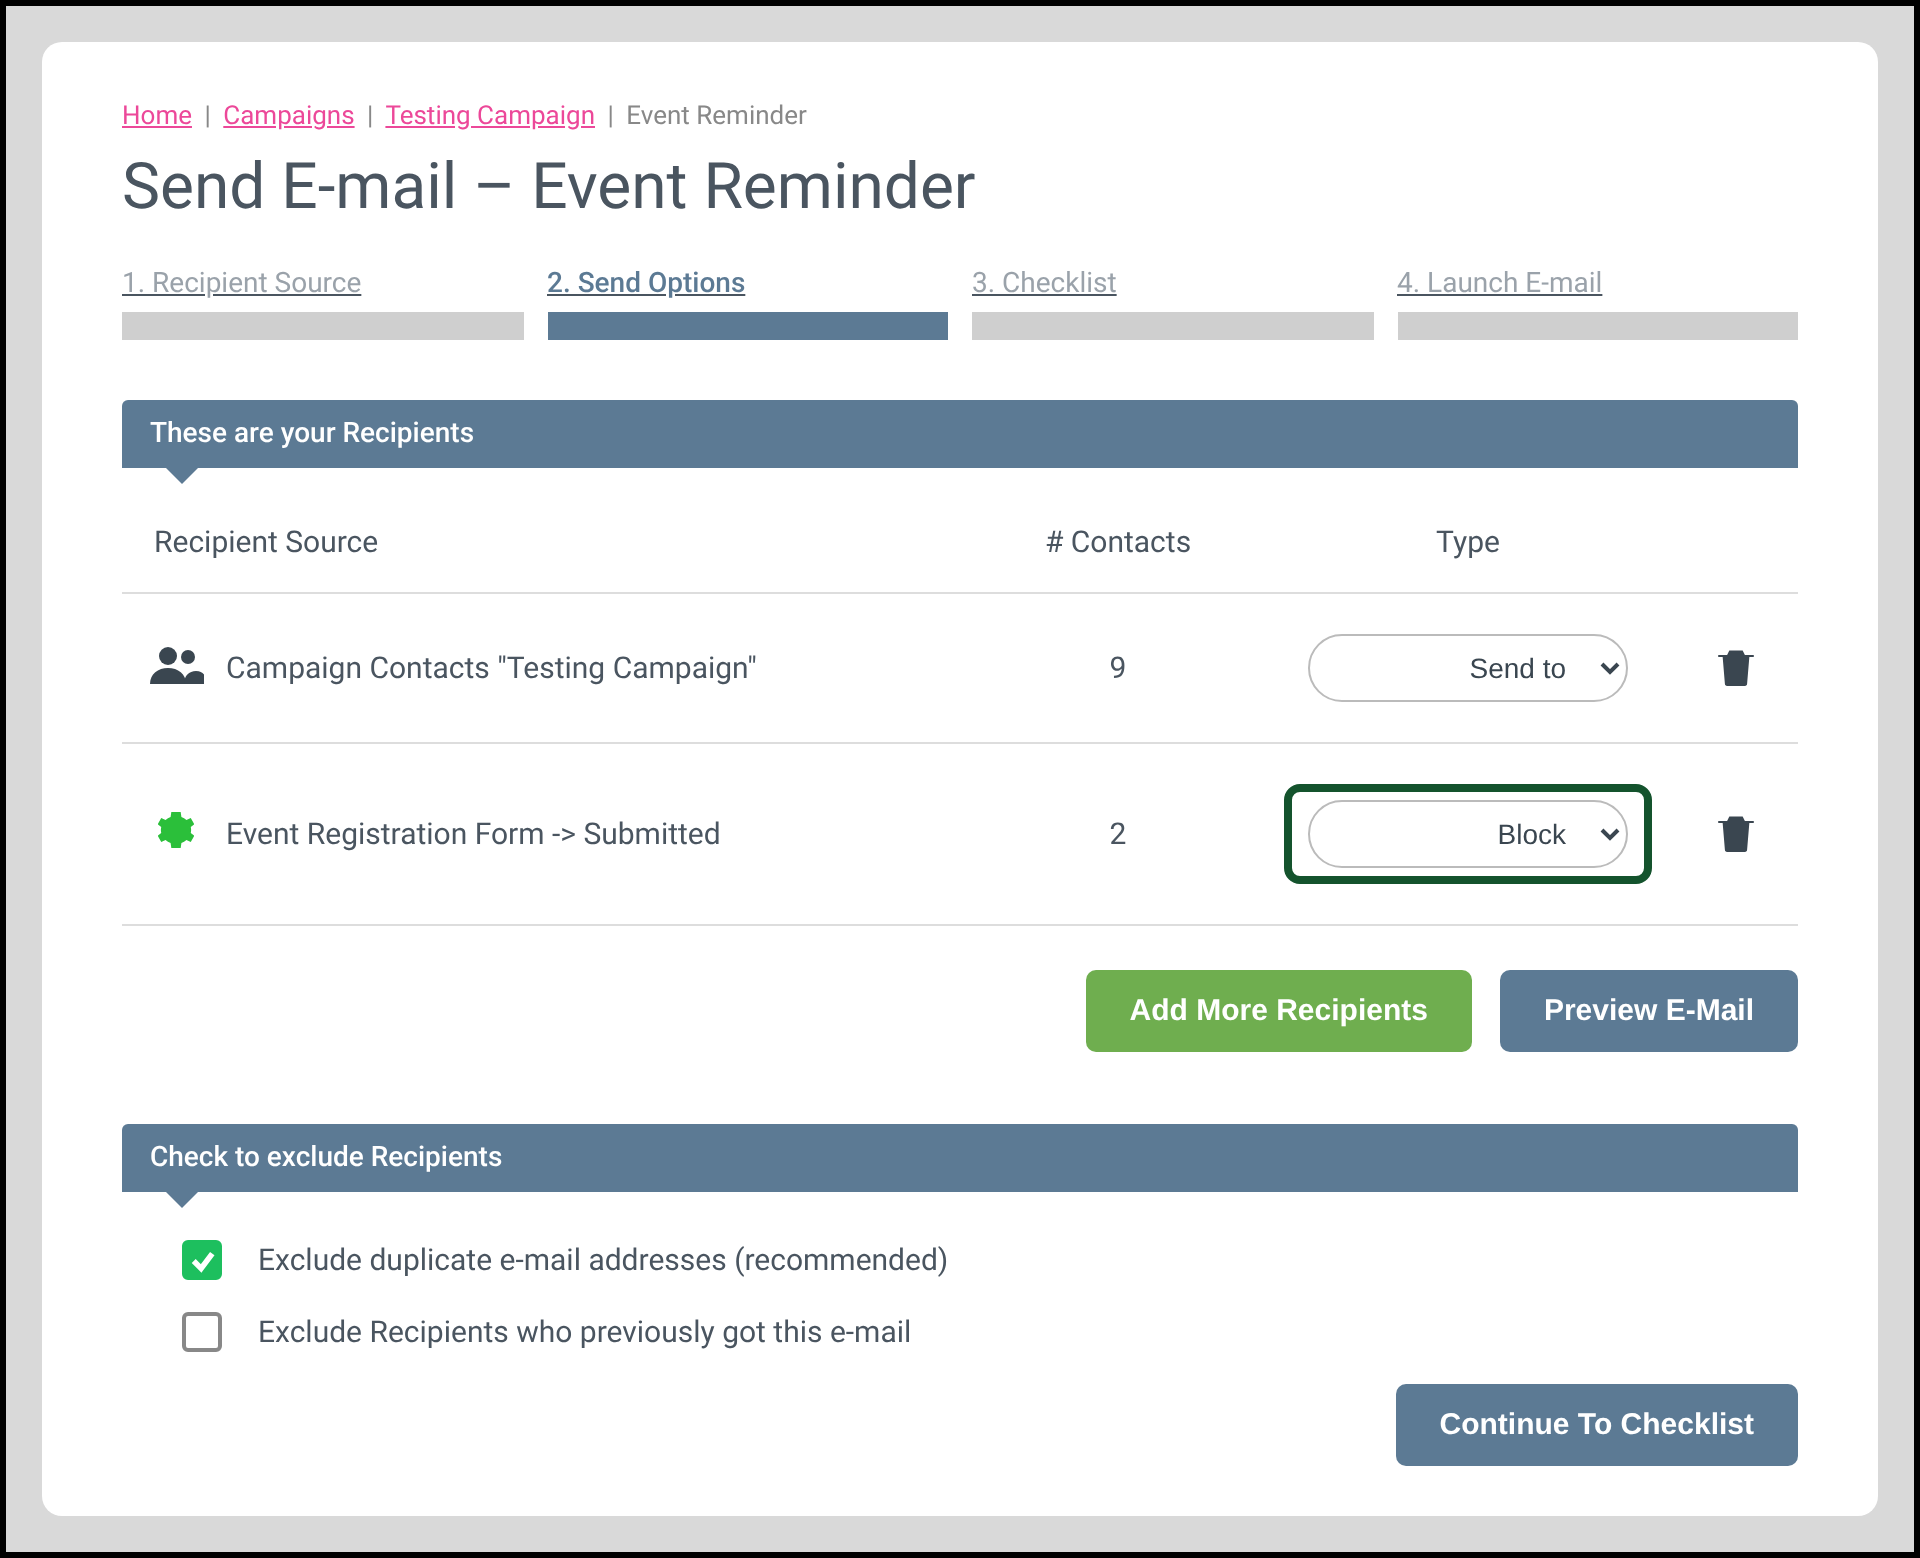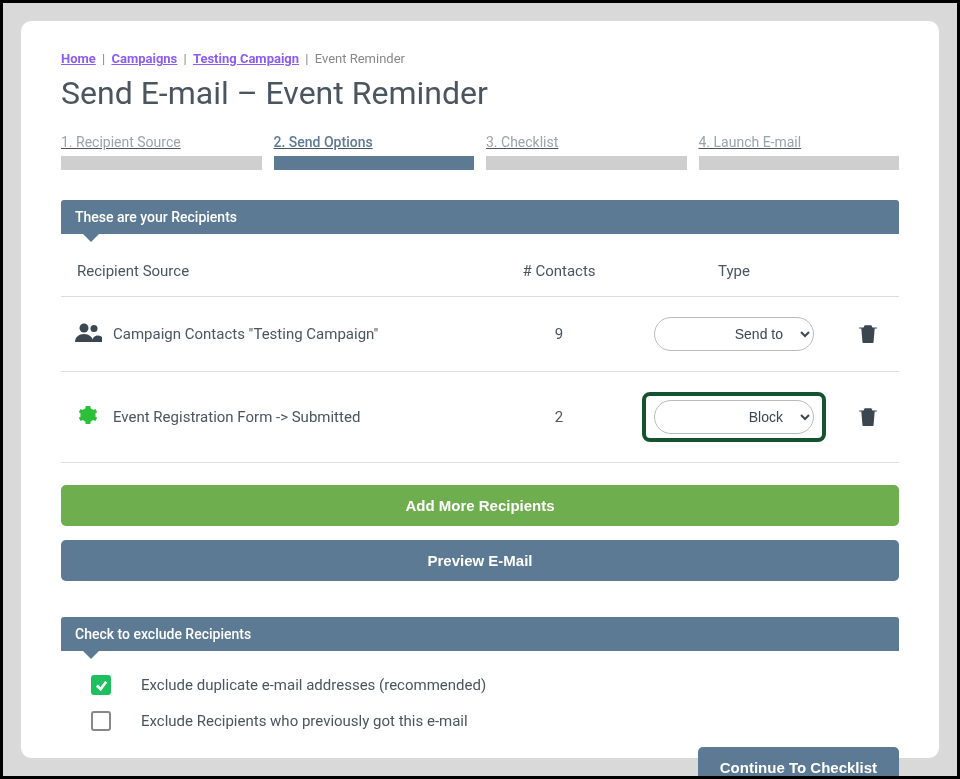--- a/index.html
+++ b/index.html
@@ -19,24 +19,23 @@
     height: 100%;
     padding: 30px 40px;
     position: relative;
   }
   .breadcrumb {
     font-size: 13px;
     color: #888;
     margin-bottom: 8px;
   }
   .breadcrumb a {
-    color: #8b5cf6;
+    color: #ec4899;
     text-decoration: underline;
     cursor: pointer;
-    font-weight: bold;
   }
   .breadcrumb .sep { color: #888; margin: 0 3px; }
   .breadcrumb .current { color: #888; }
   h1.page-title {
     font-size: 32px;
     font-weight: 400;
     color: #4a5560;
     margin-bottom: 22px;
   }
   .steps {
@@ -134,41 +133,40 @@
     cursor: pointer;
     padding: 4px;
   }
   .trash-btn svg { width: 18px; height: 20px; fill: #3a4650; }
   .button-row {
     display: flex;
     justify-content: flex-end;
     gap: 14px;
     margin-top: 22px;
     margin-bottom: 36px;
-    flex-direction: column;
   }
   .btn {
     padding: 12px 22px;
     border: none;
     border-radius: 5px;
     font-size: 15px;
     font-weight: 700;
     color: #fff;
     cursor: pointer;
   }
   .btn-green { background: #6fae4f; }
   .btn-blue { background: #5c7a94; }
   .exclude-options {
     margin-top: 24px;
     padding: 0 30px;
   }
   .checkbox-row {
     display: flex;
     align-items: center;
-    gap: 30px;
+    gap: 18px;
     margin-bottom: 16px;
     font-size: 15px;
     color: #4a5560;
   }
   .chk {
     width: 20px;
     height: 20px;
     border: 2px solid #888;
     border-radius: 3px;
     display: inline-flex;

